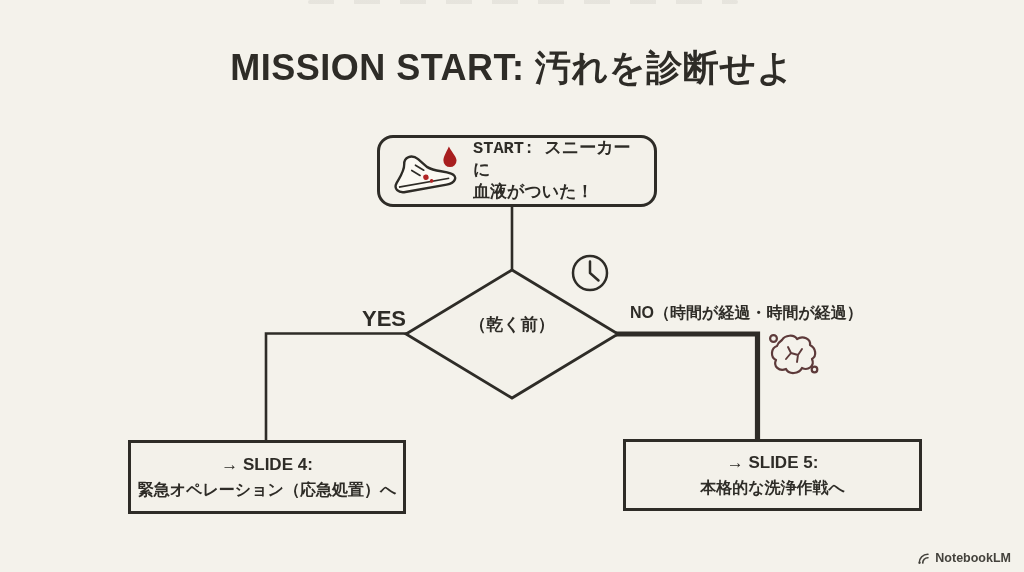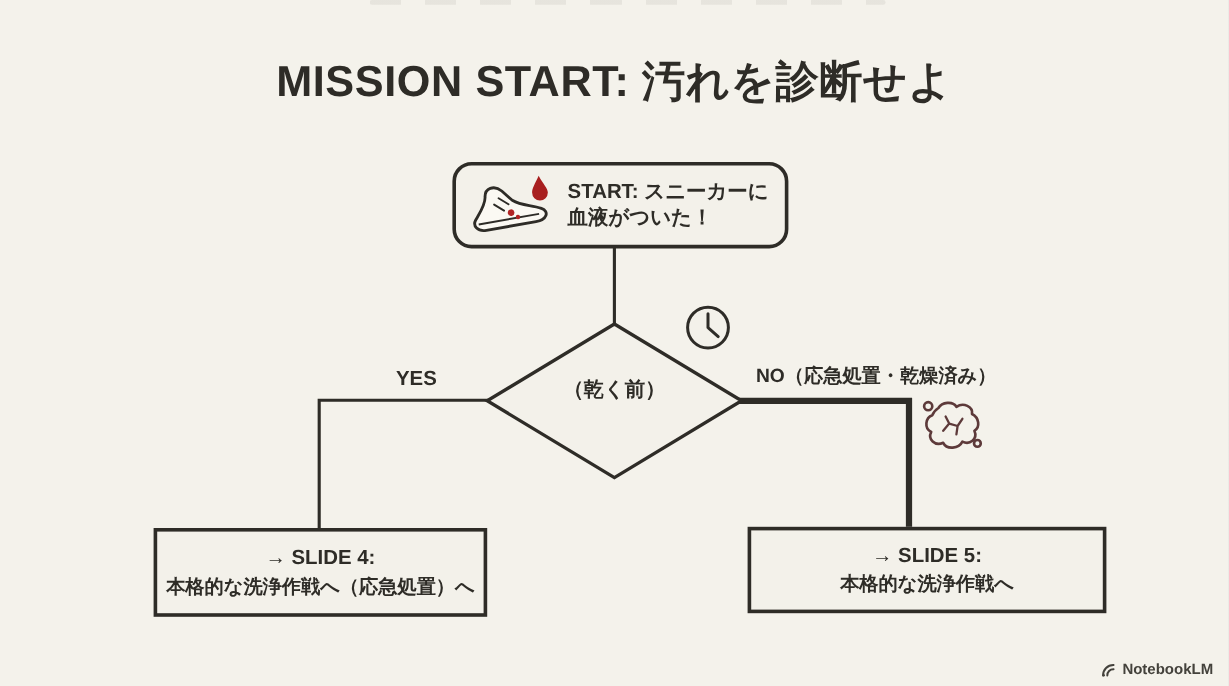--- a/index.html
+++ b/index.html
@@ -16,27 +16,27 @@
   .title{
     position:absolute;left:0;right:0;top:44px;text-align:center;
     font-size:36px;font-weight:800;letter-spacing:.5px;color:#2e2c27;
   }
   .overlay{position:absolute;left:0;top:0;z-index:1;}
   .node{position:absolute;z-index:2;border:3px solid #2e2c27;background:#f3f1ea;box-sizing:border-box;}
   .start-node{
     left:377px;top:135px;width:280px;height:72px;border-radius:16px;
     display:flex;align-items:center;gap:7px;padding:0 8px 0 8px;
   }
-  .start-text{font-size:17px;font-weight:700;line-height:1.3;}
+  .start-text{font-size:17px;font-weight:700;line-height:1.3;font-family:Liberation Mono, monospace;}
   .decision-label{
     position:absolute;z-index:2;left:412px;top:311px;width:200px;text-align:center;
     font-size:17px;font-weight:700;line-height:1.7;
   }
   .branch-label{position:absolute;z-index:2;font-weight:700;}
-  .yes-label{left:330px;top:306px;width:76px;text-align:left;font-size:17px;}
+  .yes-label{left:330px;top:306px;width:76px;text-align:right;font-size:22px;}
   .no-label{left:630px;top:303px;width:240px;text-align:left;font-size:16px;}
   .end-node{
     display:flex;flex-direction:column;justify-content:center;align-items:center;
     text-align:center;font-weight:700;line-height:1.45;
   }
   .slide4-node{left:128px;top:440px;width:278px;height:74px;}
   .slide5-node{left:623px;top:439px;width:299px;height:72px;}
   .end-line1{font-size:17px;}
   .end-line2{font-size:16px;}
   .watermark{
@@ -94,25 +94,25 @@
       <div>START: スニーカーに</div>
       <div>血液がついた！</div>
     </div>
   </div>
 
   <div class="decision-label">
     <div>（乾く前）</div>
   </div>
 
   <div class="branch-label yes-label">YES</div>
-  <div class="branch-label no-label">NO（応急処置・乾燥済み）</div>
+  <div class="branch-label no-label">NO（時間が経過・時間が経過）</div>
 
   <div class="node end-node slide4-node">
     <div class="end-line1">→ SLIDE 4:</div>
-    <div class="end-line2">本格的な洗浄作戦へ（応急処置）へ</div>
+    <div class="end-line2">緊急オペレーション（応急処置）へ</div>
   </div>
 
   <div class="node end-node slide5-node">
     <div class="end-line1">→ SLIDE 5:</div>
     <div class="end-line2">本格的な洗浄作戦へ</div>
   </div>
 
   <div class="watermark">
     <span class="icon-wrap">
       <svg width="13" height="13" viewBox="0 0 14 14">

